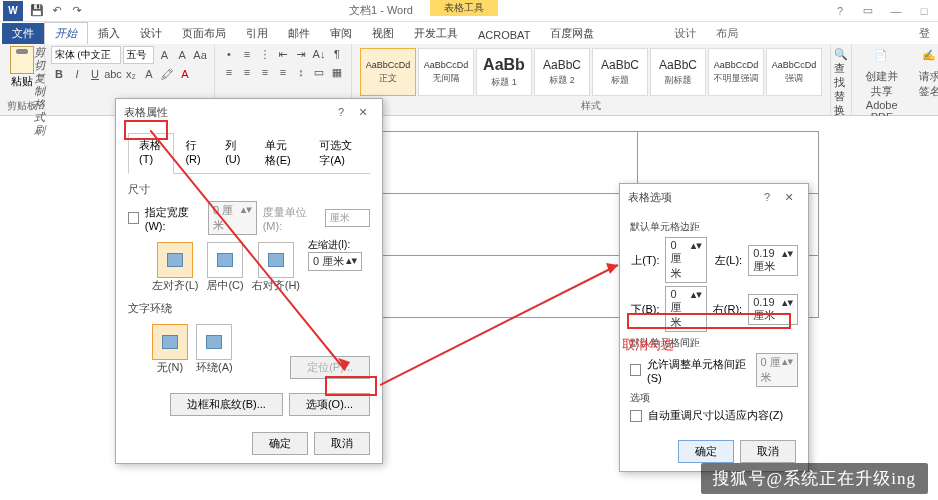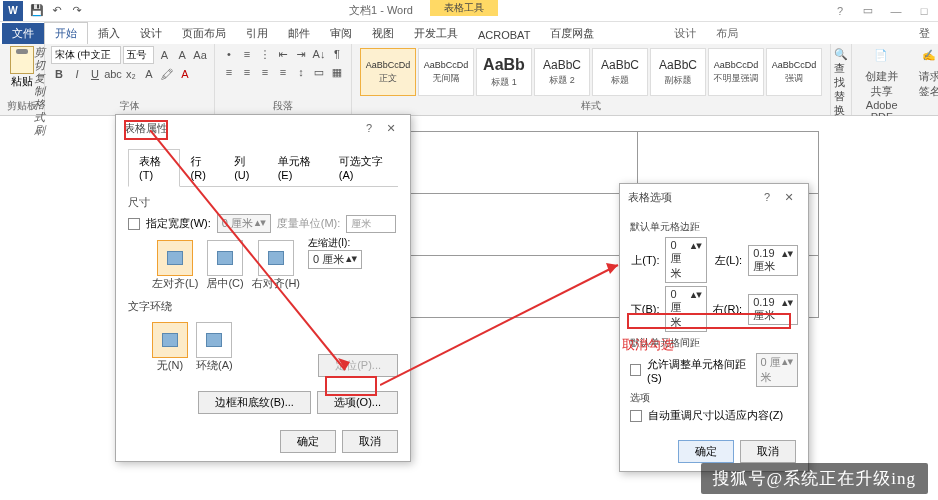--- a/index.html
+++ b/index.html
@@ -9,21 +9,21 @@
 .qat { display:flex; gap:4px; margin-left:6px; }
 .qat-btn { width:16px; height:16px; display:flex; align-items:center; justify-content:center; color:#555; }
 .doc-title { position:absolute; left:50%; transform:translateX(-120px); color:#666; font-size:11px; }
 .ctx-tab-area { position:absolute; left:430px; top:0; }
 .ctx-highlight { background:#ffd965; color:#444; padding:1px 14px; font-size:10px; display:inline-block; }
 .winbtns { margin-left:auto; display:flex; }
 .winbtn { width:28px; height:22px; display:flex; align-items:center; justify-content:center; color:#888; }
 .ribbon-tabs { height:22px; background:#fff; display:flex; align-items:end; padding-left:2px; }
 .rtab { padding:3px 10px; color:#444; cursor:pointer; }
 .rtab.file { background:#2b579a; color:#fff; }
-.rtab.active { background:#fff; color:#2b579a; border:1px solid #ccc; border-bottom:none; }
+.rtab.active { background:#fff; color:#2b579a; border:1px solid #ccc; border-bottom:none;font-style:italic; }
 .ctx-tabs { margin-left:60px; display:flex; }
 .ctx-tabs .rtab { color:#666; }
 .login { margin-left:auto; padding:3px 8px; color:#555; }
 .ribbon { height:72px; background:#f3f3f3; border-bottom:1px solid #d0d0d0; display:flex; }
 .rgroup { border-right:1px solid #ddd; padding:2px 6px; display:flex; flex-direction:column; position:relative; }
 .rgroup-label { text-align:center; font-size:10px; color:#666; margin-top:auto; }
 .clipboard { width:55px; }
 .paste-btn { display:flex; flex-direction:column; align-items:center; width:32px; }
 .paste-icon { width:24px; height:28px; background:#fff4d0; border:1px solid #c0a050; position:relative; }
 .paste-icon::after { content:""; position:absolute; top:2px; left:5px; width:12px; height:5px; background:#888; border-radius:2px; }
@@ -62,21 +62,21 @@
 .unit-sel { border:1px solid #aaa; padding:1px 4px; font-size:10px; background:#fff; width:50px; }
 .align-opts, .wrap-opts { display:flex; gap:8px; margin:4px 0 4px 24px; }
 .align-item { display:flex; flex-direction:column; align-items:center; font-size:10px; color:#444; cursor:pointer; }
 .align-box { width:36px; height:36px; border:1px solid #bbb; background:#fff; display:flex; align-items:center; justify-content:center; }
 .align-item.active .align-box { border:1px solid #f0a030; background:#fdebc8; }
 .align-glyph { width:16px; height:14px; background:#8ab4d8; border:1px solid #5a88b0; }
 .dlg-buttons { display:flex; justify-content:flex-end; gap:6px; padding:8px 12px; border-top:0; }
 .btn { border:1px solid #aaa; background:#f0f0f0; padding:3px 16px; font-size:11px; cursor:pointer; }
 .btn.primary { background:#e8f0fa; border-color:#7aa7d8; }
 .bottom-btns { display:flex; justify-content:flex-end; gap:6px; margin-top:14px; }
-.dialog.props { top:114px; left:115px; width:296px; }
+.dialog.props { top:98px; left:115px; width:268px; }
 .dialog.opts { top:183px; left:619px; width:190px; }
 .opts .dlg-body { padding:6px 10px; }
 .opts .row { font-size:10px; }
 .opts .lbl { width:34px; text-align:right; }
 .opts .grp-title { font-size:10px; color:#444; margin:4px 0 3px; }
 .red-box { border:2px solid #e03030; position:absolute; pointer-events:none; }
 .red-arrow { position:absolute; pointer-events:none; }
 .anno-text { position:absolute; color:#e03030; font-size:13px; }
 .watermark { position:absolute; right:10px; bottom:6px; background:rgba(0,0,0,.55); color:#fff; font-family:"SimHei","Microsoft YaHei"; font-size:17px; padding:4px 12px; border-radius:2px; letter-spacing:1px; }
 </style>

